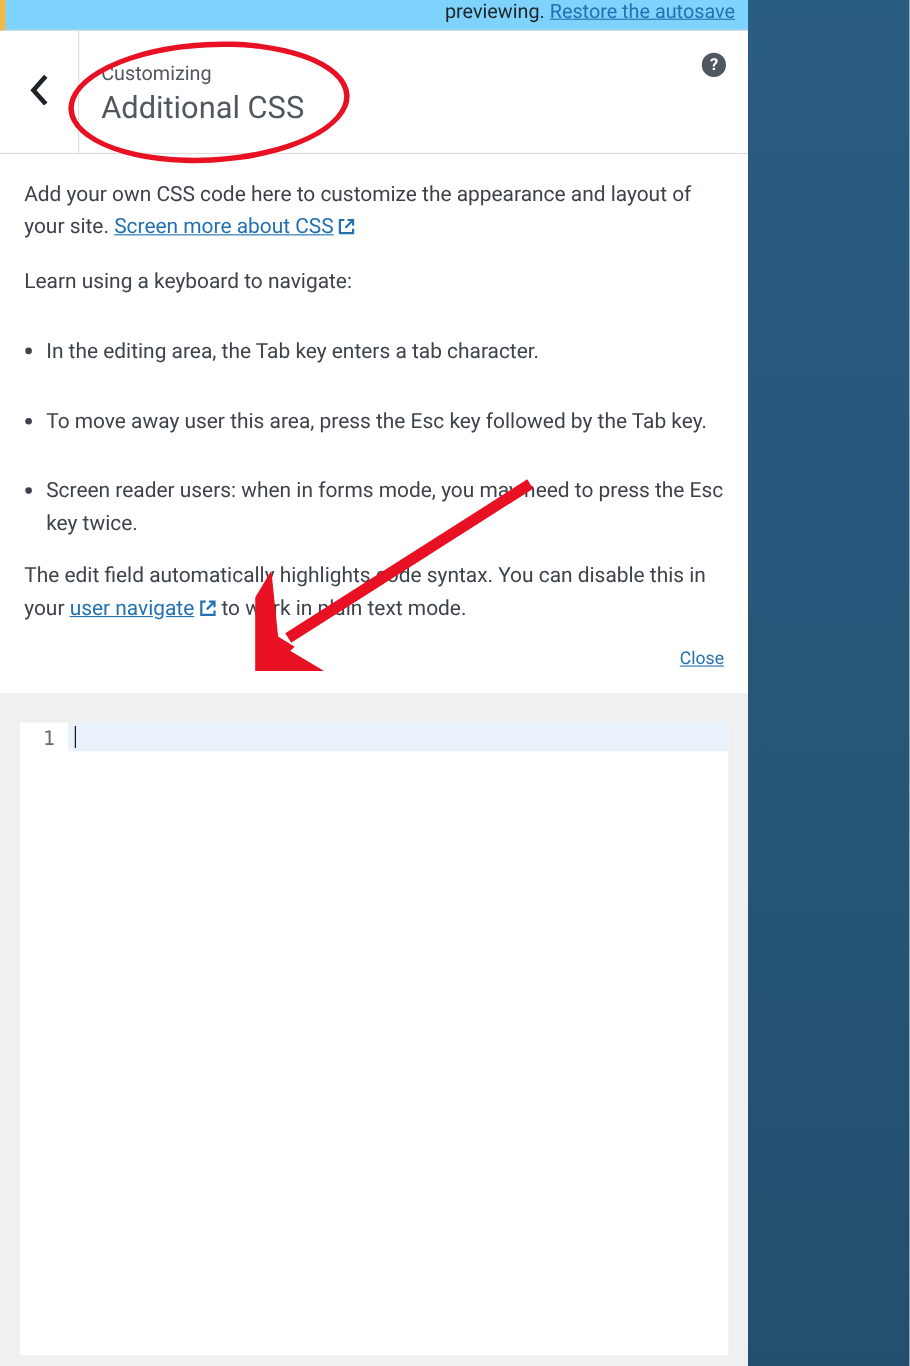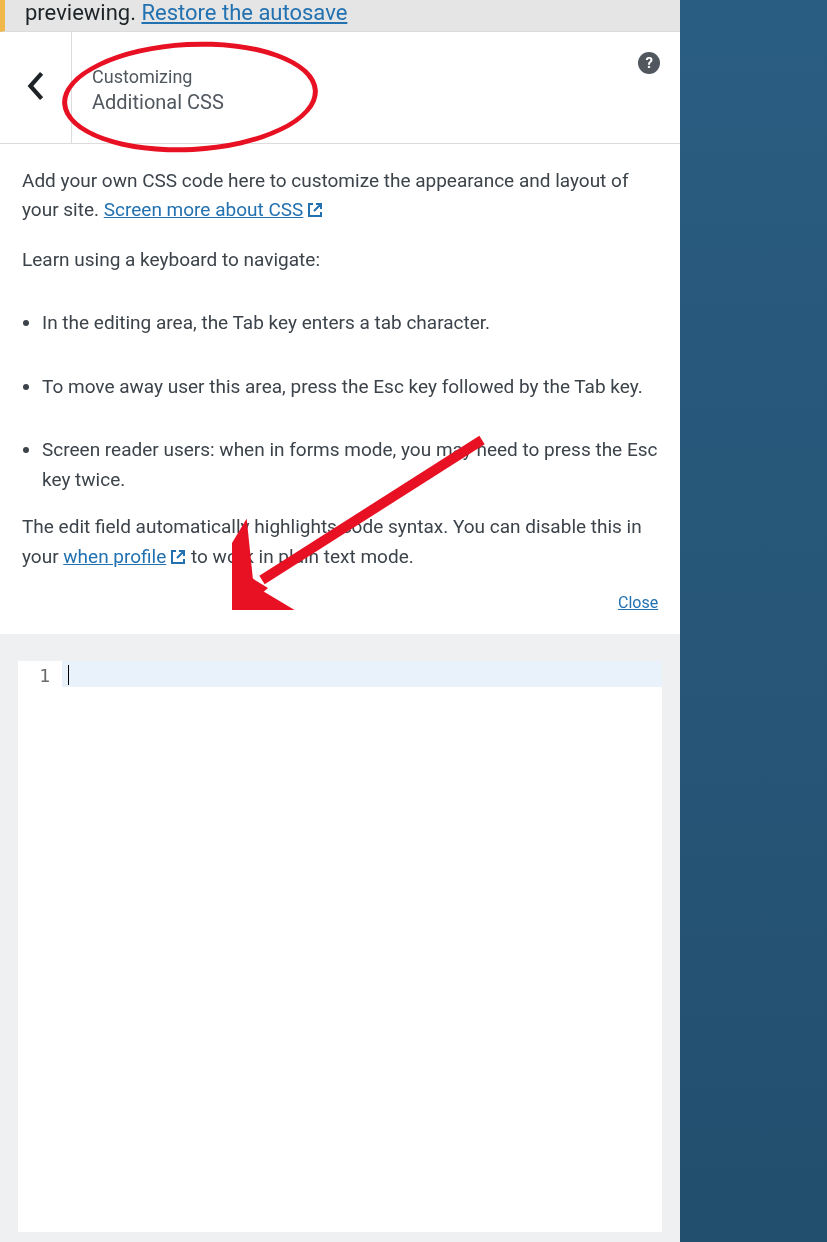--- a/index.html
+++ b/index.html
@@ -2,30 +2,30 @@
 <html><head>
 <meta charset="utf-8">
 <style>
   * { box-sizing: border-box; margin: 0; padding: 0; }
   html, body { width: 827px; height: 1242px; font-family: -apple-system, BlinkMacSystemFont, "Segoe UI", Roboto, sans-serif; background: #fff; overflow: hidden; }
   .root { display: flex; width: 827px; height: 1242px; }
   .left-panel { width: 681px; height: 100%; background: #fff; display: flex; flex-direction: column; position: relative; }
   .right-preview { width: 147px; height: 100%; background: linear-gradient(180deg, #2a5d82 0%, #234f6e 100%); }
 
   
-  .autosave-bar { border-left: 5px solid #f0b849; background: #e5e5e5; padding: 0 12px 6px 20px; font-size: 22px; color: #1d2327; border-bottom: 1px solid #dcdcde; }
+  .autosave-bar { border-left: 5px solid #f0b849; background: #7dd3fc; padding: 0 12px 6px 20px; font-size: 18px; color: #1d2327; border-bottom: 1px solid #dcdcde; text-align: right; }
   .autosave-bar a { color: #2271b1; text-decoration: underline; }
 
   
   .panel-header { display: flex; align-items: center; border-bottom: 1px solid #dcdcde; position: relative; height: 112px; }
   .back-btn { width: 72px; height: 100%; display: flex; align-items: center; justify-content: center; border-right: 1px solid #dcdcde; cursor: pointer; }
   .back-btn svg { width: 18px; height: 28px; }
   .header-titles { padding: 14px 16px 10px 20px; flex: 1; position: relative; }
   .header-breadcrumb { font-size: 18px; color: #50575e; line-height: 1.4; }
-  .header-title { font-size: 20px; font-weight: 400; color: #50575e; line-height: 1.3; }
+  .header-title { font-size: 28px; font-weight: 400; color: #50575e; line-height: 1.3; }
   .help-icon { position: absolute; right: 20px; top: 20px; width: 22px; height: 22px; border-radius: 50%; background: #50575e; color: #fff; display: flex; align-items: center; justify-content: center; font-size: 15px; font-weight: bold; cursor: pointer; }
 
   
   .title-ellipse { position: absolute; left: 62px; top: 10px; width: 256px; height: 110px; border: 5px solid #e81123; border-radius: 50%; pointer-events: none; z-index: 50; transform: rotate(-3deg);}
 
   
   .desc-area { padding: 22px 22px 18px 22px; font-size: 19px; color: #3c434a; line-height: 1.55; border-bottom: 1px solid #f0f0f1; }
   .desc-area p { margin-bottom: 18px; }
   .desc-area a { color: #2271b1; text-decoration: underline; }
   .desc-area ul { list-style: disc; padding-left: 20px; margin-bottom: 18px; }
@@ -83,21 +83,21 @@
                 <path d="M6 2H2v12h12v-4M9 2h5v5M14 2L7 9"></path>
               </svg></span></a>
       </p>
       <p>Learn using a keyboard to navigate:</p>
       <ul>
         <li>In the editing area, the Tab key enters a tab character.</li>
         <li>To move away user this area, press the Esc key followed by the Tab key.</li>
         <li>Screen reader users: when in forms mode, you may need to press the Esc key twice.</li>
       </ul>
       <p>
-        <span>The edit field automatically highlights code syntax. You can disable this in your </span><a href="#"><span>when profile</span><span class="ext-icon"><svg viewBox="0 0 16 16" fill="none" stroke="#2271b1" stroke-width="2">
+        <span>The edit field automatically highlights code syntax. You can disable this in your </span><a href="#"><span>user navigate</span><span class="ext-icon"><svg viewBox="0 0 16 16" fill="none" stroke="#2271b1" stroke-width="2">
                 <path d="M6 2H2v12h12v-4M9 2h5v5M14 2L7 9"></path>
               </svg></span></a><span> to work in plain text mode.</span>
       </p>
       <a class="close-link">Close</a>
     </div>
 
     <div class="arrow-annotation">
       <svg width="260" height="180" viewBox="0 0 260 180">
         <defs>
           <marker id="arrowhead" markerWidth="12" markerHeight="12" refX="2" refY="6" orient="auto">

